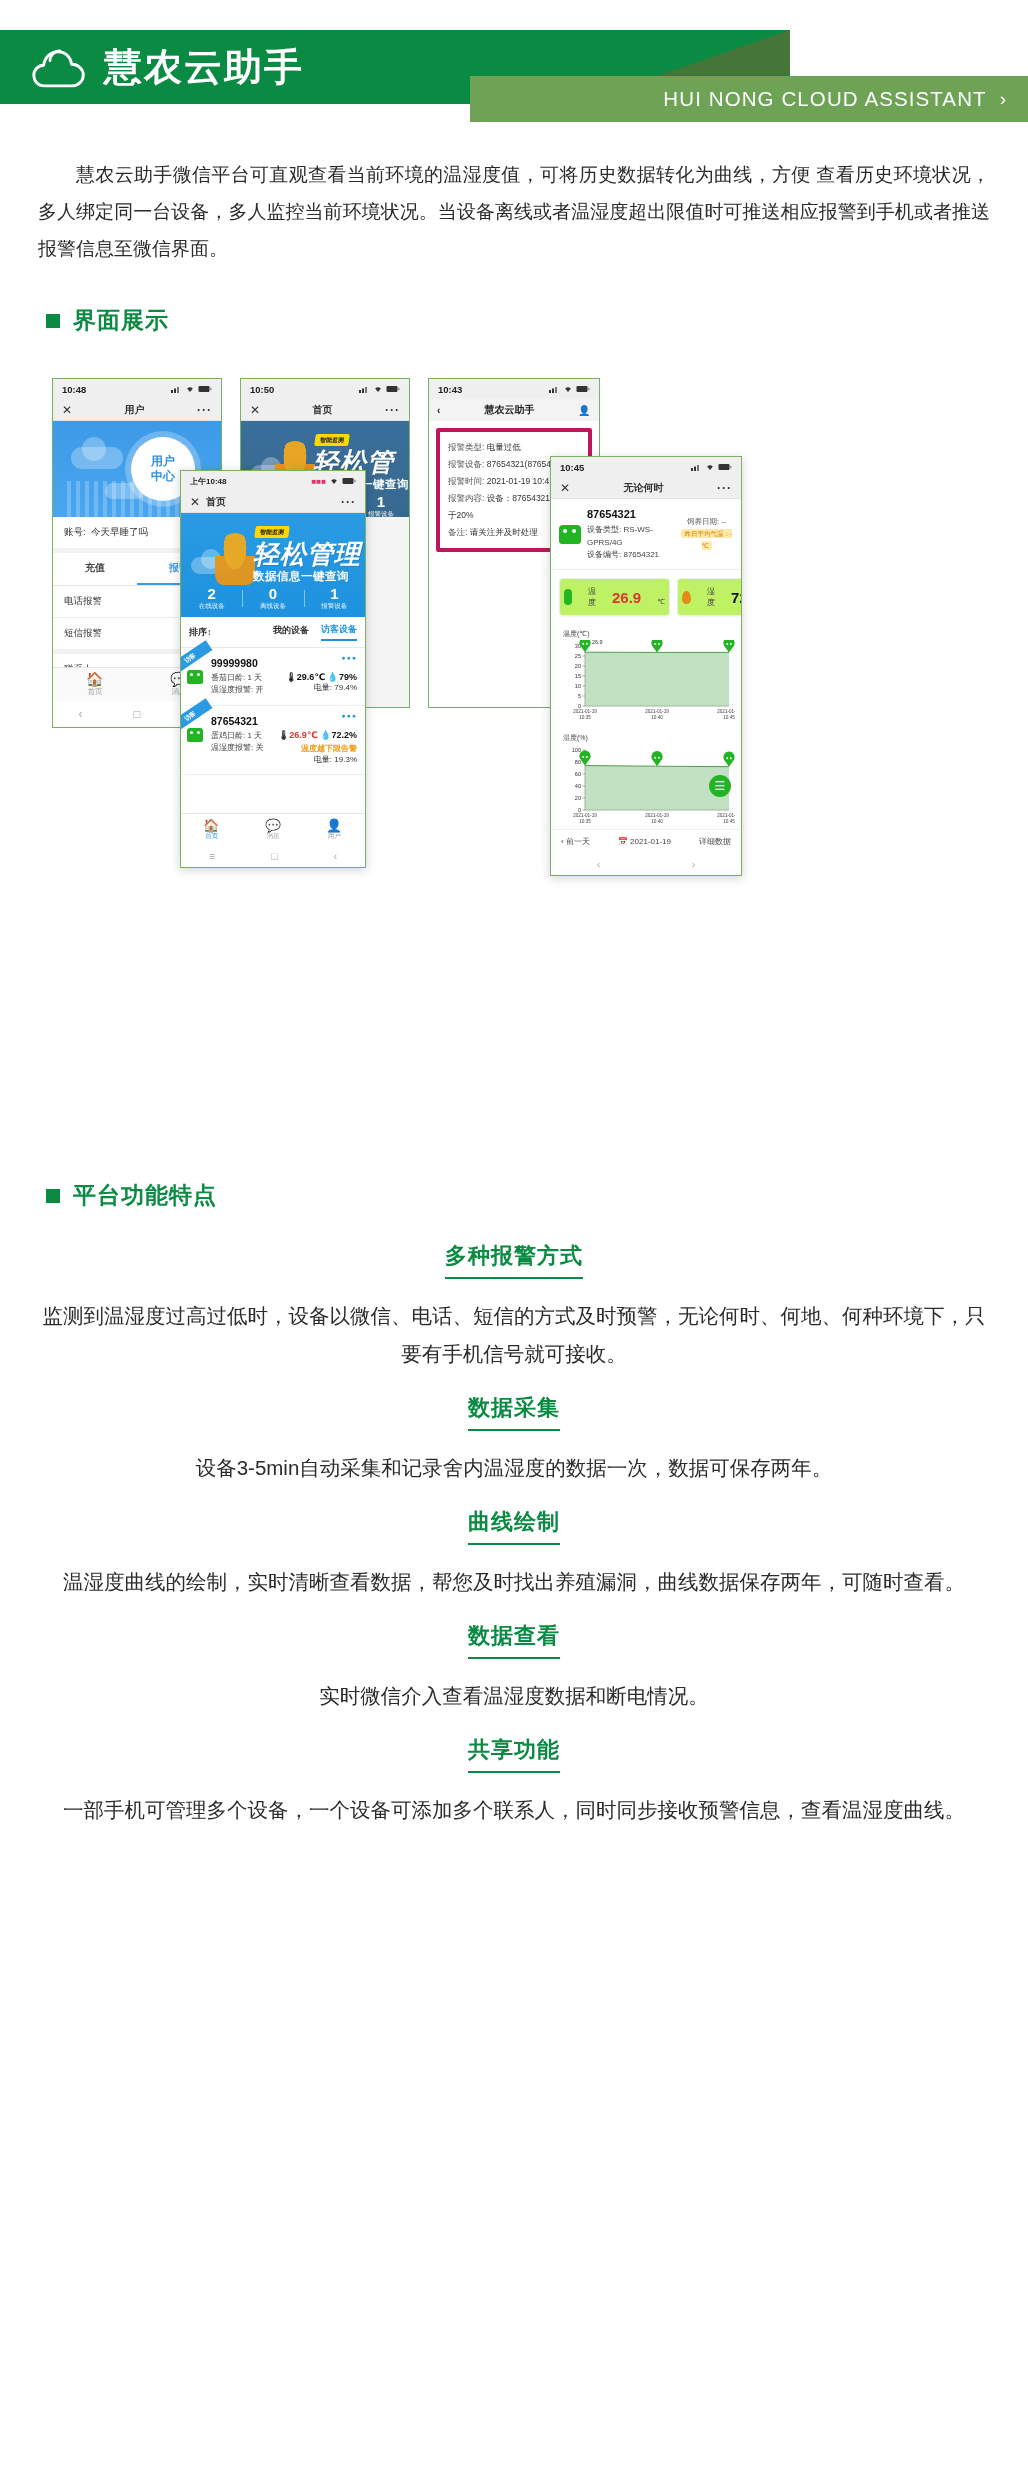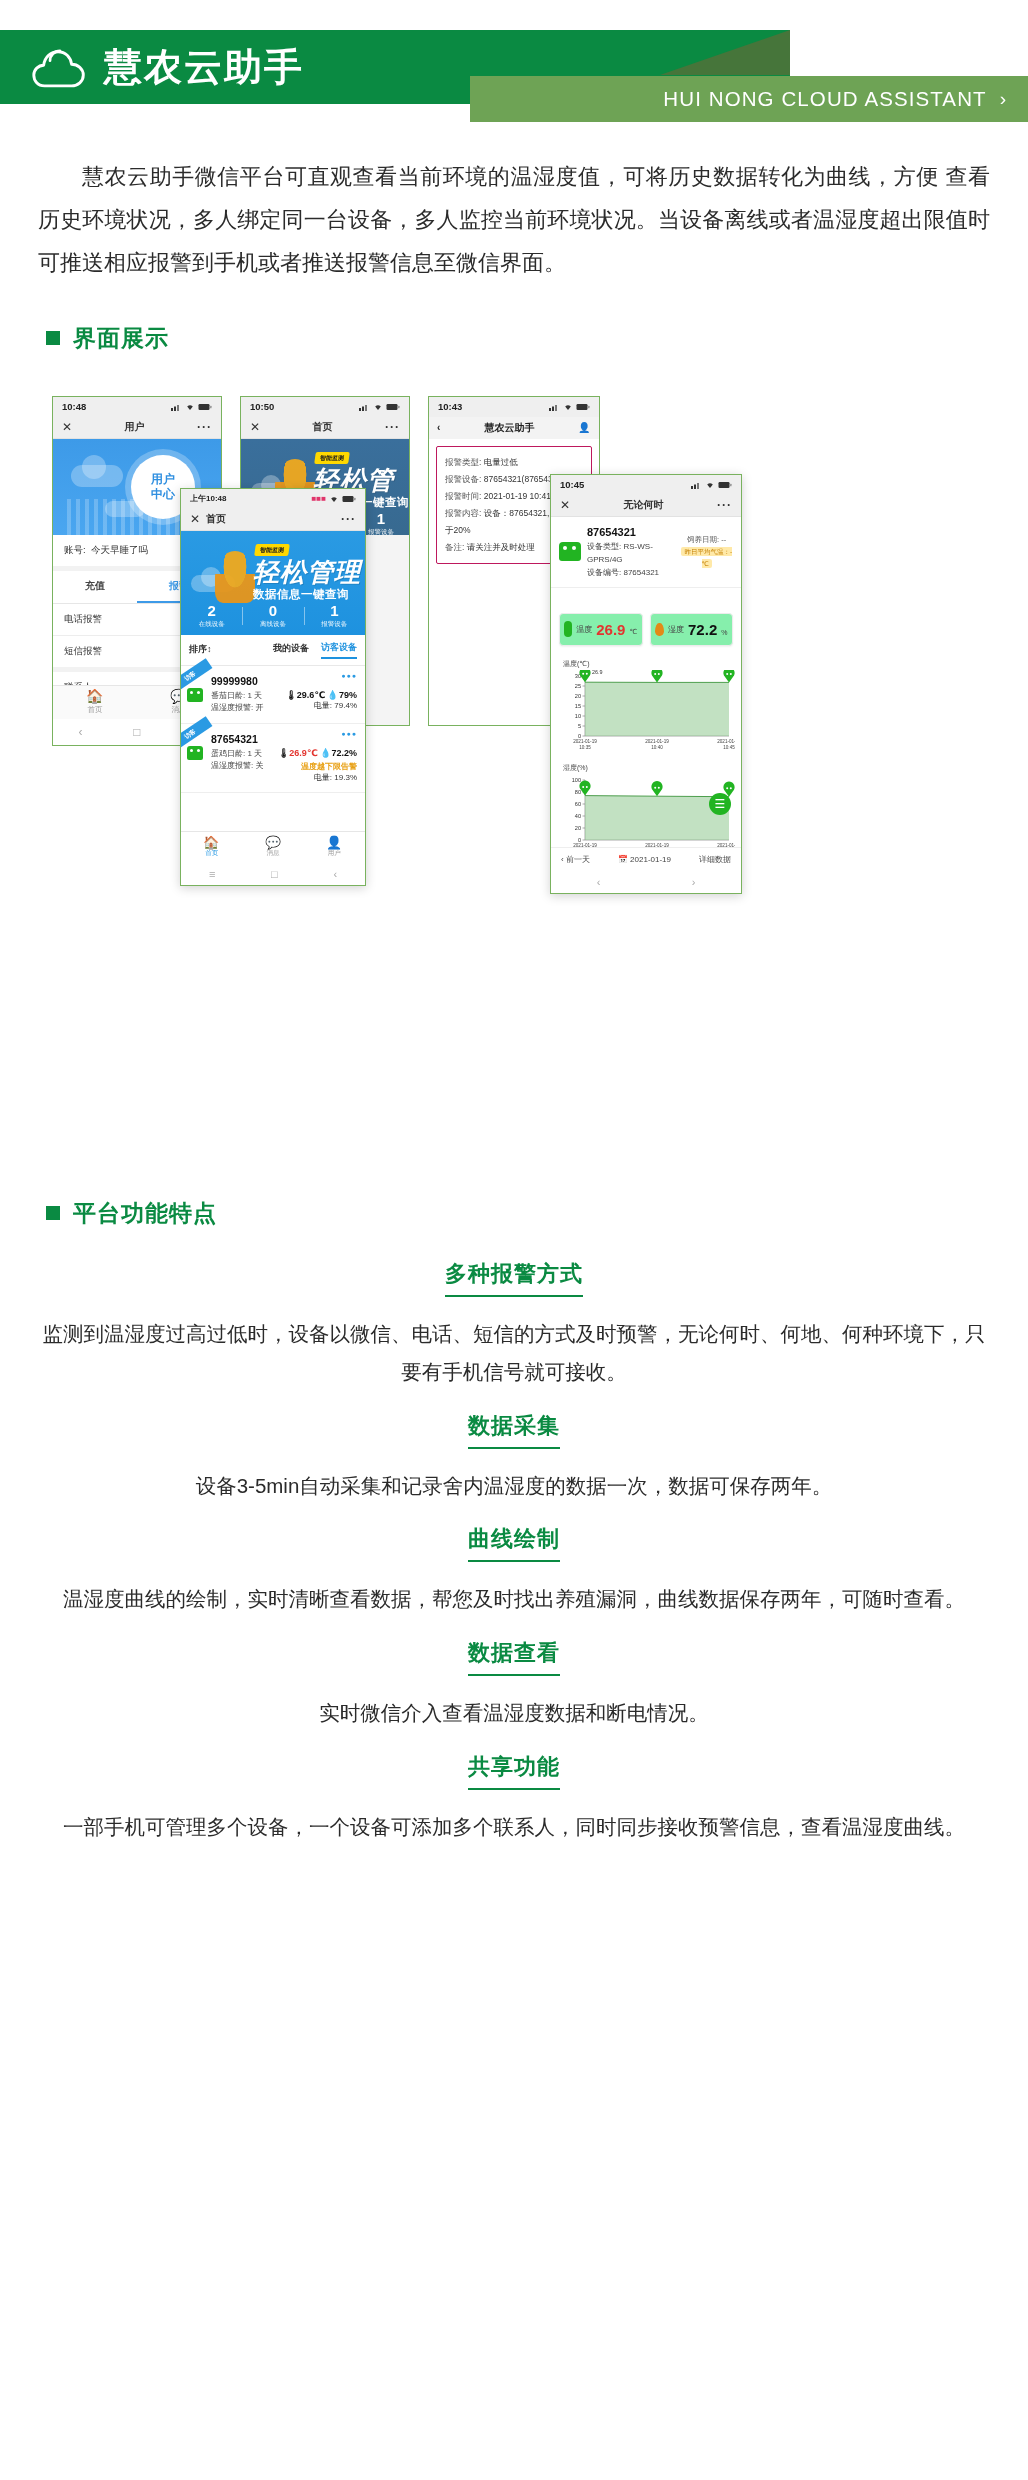--- a/index.html
+++ b/index.html
@@ -40,21 +40,21 @@
     display:flex; align-items:center; padding-left: 32px; z-index:3;
   }
   .cloud-logo { width:54px; height:42px; margin-right:18px; flex:none; }
   .banner-title {
     color:#fff; font-size:38px; font-weight:bold; letter-spacing: 2px;
   }
 
   
   .intro {
     margin: 34px 38px 0 38px;
-    font-size: 22px;
+    font-size: 19px;
     line-height: 1.95;
     color:#2b2b2b;
     text-align: justify;
     text-indent: 2em;
   }
 
   
   .sec-head { display:flex; align-items:center; margin: 38px 0 0 40px; padding-left: 6px; }
   .sec-sq { width:14px; height:14px; background:#0a8a42; margin-right:13px; }
   .sec-title { color:#0a8a42; font-size:23px; font-weight:bold; letter-spacing:1px; }
@@ -205,39 +205,38 @@
   .tabbar .it { text-align:center; }
   .tabbar .it.act { color:#2a9ae3; }
   .tabbar .ic { font-size:13px; display:block; line-height:1; }
   .sysbar {
     position:absolute; left:0; right:0; bottom:0; height:22px; background:#fff;
     display:flex; align-items:center; justify-content:space-around; color:#aaa; font-size:11px;
   }
 
   
   .al-nav { height:22px; background:#f3f3f3; display:flex; align-items:center; justify-content:space-between; padding:0 8px; font-size:10px; font-weight:bold;}
-  .al-card { margin:7px 7px 0 7px; border:1px solid #be185d; border-radius:2px; padding:7px 8px; background:#fff;}
+  .al-card { margin:7px 7px 0 7px; border:4px solid #be185d; border-radius:2px; padding:7px 8px; background:#fff;}
   .al-card .ln { font-size:8.5px; color:#333; line-height:2.0; }
   .al-card .ln b { font-weight:normal; color:#555; }
   .al-more { position:absolute; right:7px; top:140px; color:#bbb; font-size:12px; }
 
   
   .dd-head { display:flex; align-items:center; gap:6px; padding:7px 8px; border-bottom:1px solid #eee;}
   .dd-bot { width:22px; height:19px; background:#22b422; border-radius:4px 4px 3px 3px; position:relative; flex:none;}
   .dd-bot:before{content:'';position:absolute;left:4px;top:4px;width:4px;height:4px;background:#fff;border-radius:50%;box-shadow:9px 0 0 #fff;}
   .dd-head .col { font-size:8px; line-height:1.6; color:#444; }
   .dd-head .col .big { font-size:11px; font-weight:bold; color:#111; }
   .dd-head .col2 { margin-left:auto; text-align:center; font-size:7.5px; color:#555; line-height:1.6;}
   .dd-weather { background:#ffe9a8; color:#c47f00; font-size:6.5px; padding:1px 3px; border-radius:2px;}
   .dd-metrics { display:flex; gap:7px; padding:8px; }
   .dd-metric {
-    flex:1; background:#86efac; border:1px solid #ececec; border-radius:4px;
-    display:flex; align-items:center; justify-content:center; gap:4px; padding:7px 4px;
+    flex:1; background:#bef264; border:1px solid #ececec; border-radius:4px;
+    display:flex; align-items:center; justify-content:center; gap:16px; padding:7px 4px;
     box-shadow:0 1px 2px rgba(0,0,0,.06);
-    margin-top:17px;
   }
   .dd-metric .lbl { font-size:8px; color:#444; }
   .dd-metric .val { font-size:15px; font-weight:bold; color:#e3342f; }
   .dd-metric .val.blue { color:#111; }
   .dd-metric .unit { font-size:7px; color:#444; align-self:flex-end; padding-bottom:2px;}
   .dd-thermo { width:8px;height:16px;background:#22b422;border-radius:4px; flex:none;}
   .dd-drop { width:9px;height:13px;background:#e38a17;border-radius:50% 50% 50% 50% / 70% 70% 40% 40%; flex:none;}
   .chart-box { padding:2px 8px 0 8px; }
   .chart-cap { font-size:7px; color:#444; margin:3px 0 1px 4px; }
   .dd-foot1 {

